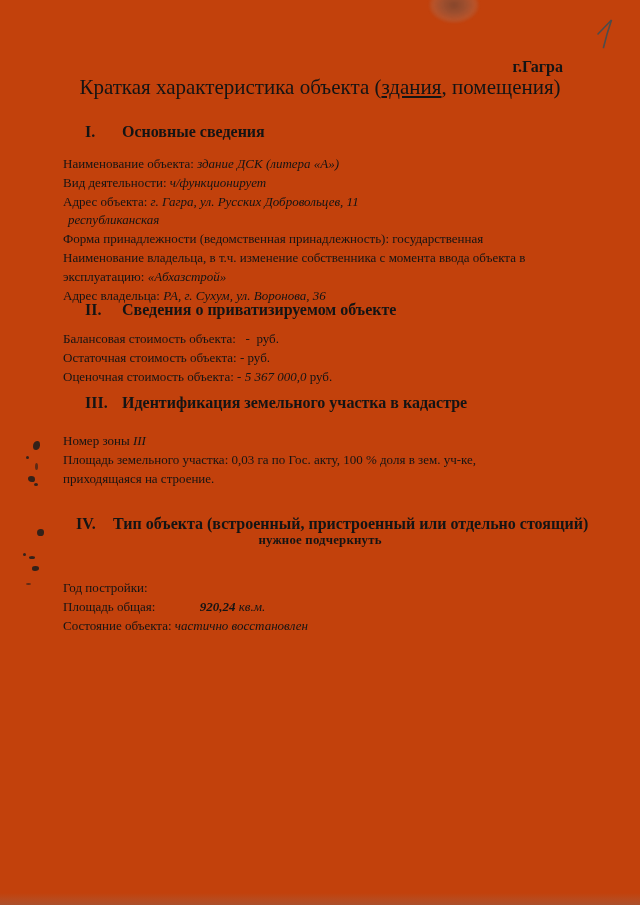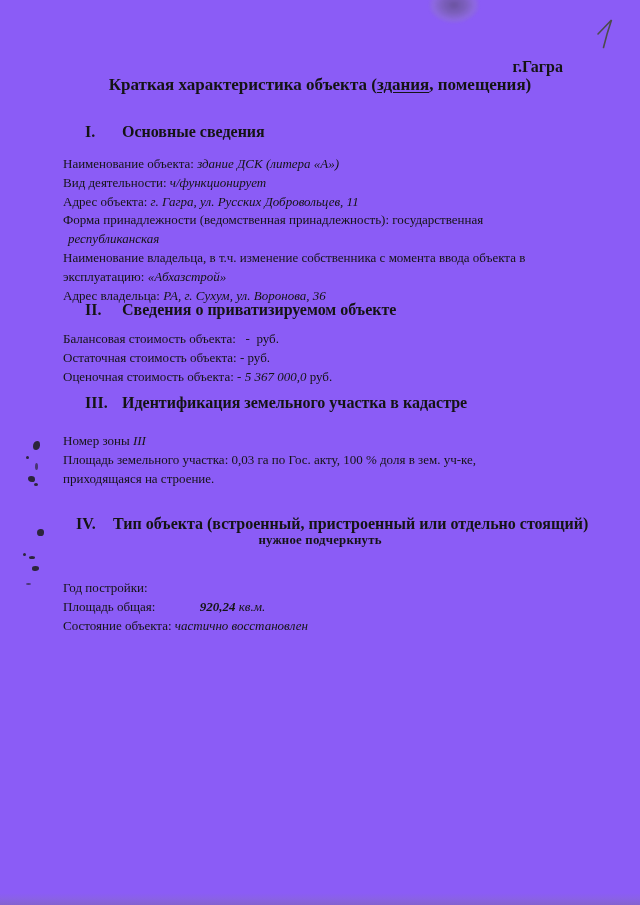--- a/index.html
+++ b/index.html
@@ -1,41 +1,41 @@
 <!DOCTYPE html>
 <html><head>
 <meta charset="utf-8">
 <style>
   html, body { margin: 0; padding: 0; background: #e8e8e8; }
   .page {
     position: relative;
     width: 640px;
     height: 905px;
     margin: 0 auto;
-    background: #8b5cf6;
+    background: #c2410c;
     font-family: "Liberation Serif", serif;
     color: #141414;
     overflow: hidden;
   }
   .city {
     position: absolute;
     top: 58px;
     right: 77px;
     font-weight: bold;
     font-size: 16px;
     white-space: pre;
   }
   .title {
     position: absolute;
     top: 75px;
     left: 0;
     width: 640px;
     text-align: center;
-    font-weight: bold;
-    font-size: 17px;
+    font-weight: normal;
+    font-size: 21px;
     white-space: pre;
   }
   .u { text-decoration: underline; text-underline-offset: 2px; }
   .heading {
     position: absolute;
     left: 85px;
     display: flex;
     font-weight: bold;
     font-size: 16px;
     white-space: pre;
@@ -106,22 +106,22 @@
 
   <div class="heading" style="top:123px">
     <span class="num">I.</span>
     <span>Основные сведения</span>
   </div>
 
   <div class="body" style="top:155px">
     <div class="line"><span>Наименование объекта: </span><span class="it">здание ДСК (литера «А»)</span></div>
     <div class="line"><span>Вид деятельности: </span><span class="it">ч/функционирует</span></div>
     <div class="line"><span>Адрес объекта: </span><span class="it">г. Гагра, ул. Русских Добровольцев, 11</span></div>
+    <div class="line indent1"><span class="it">республиканская</span></div>
     <div class="line"><span>Форма принадлежности (ведомственная принадлежность): государственная</span></div>
-    <div class="line indent1"><span class="it">республиканская</span></div>
     <div class="line"><span>Наименование владельца, в т.ч. изменение собственника с момента ввода объекта в</span></div>
     <div class="line"><span>эксплуатацию: </span><span class="it">«Абхазстрой»</span></div>
     <div class="line"><span>Адрес владельца: </span><span class="it">РА, г. Сухум, ул. Воронова, 36</span></div>
   </div>
 
   <div class="heading" style="top:301px">
     <span class="num">II.</span>
     <span>Сведения о приватизируемом объекте</span>
   </div>
 

